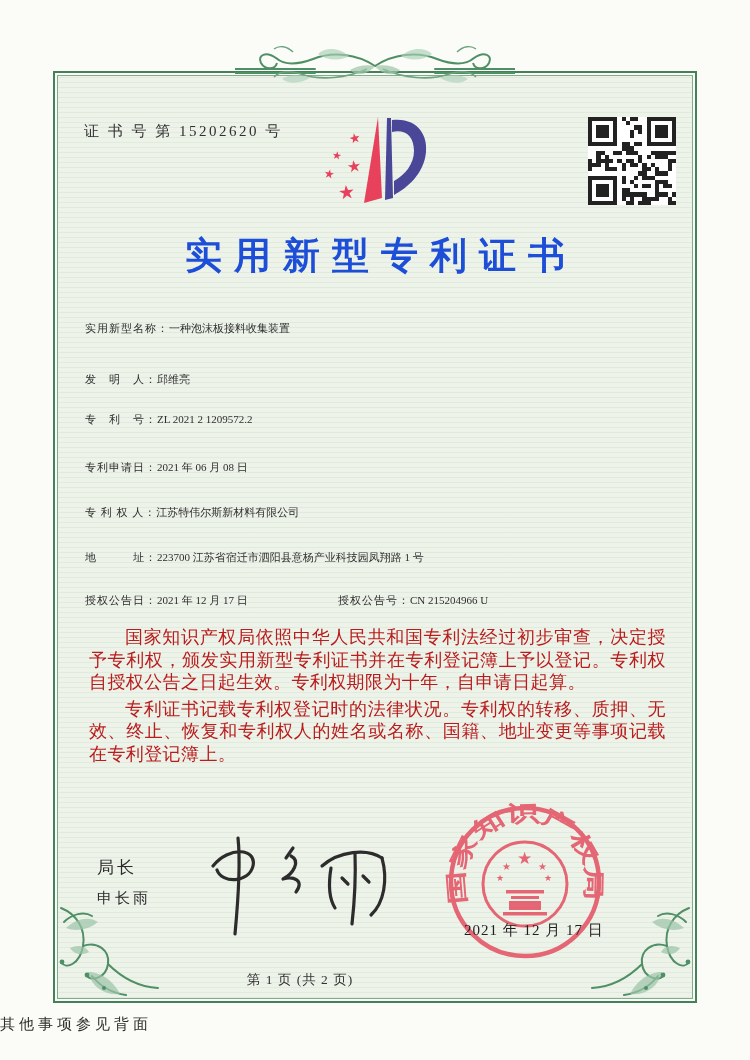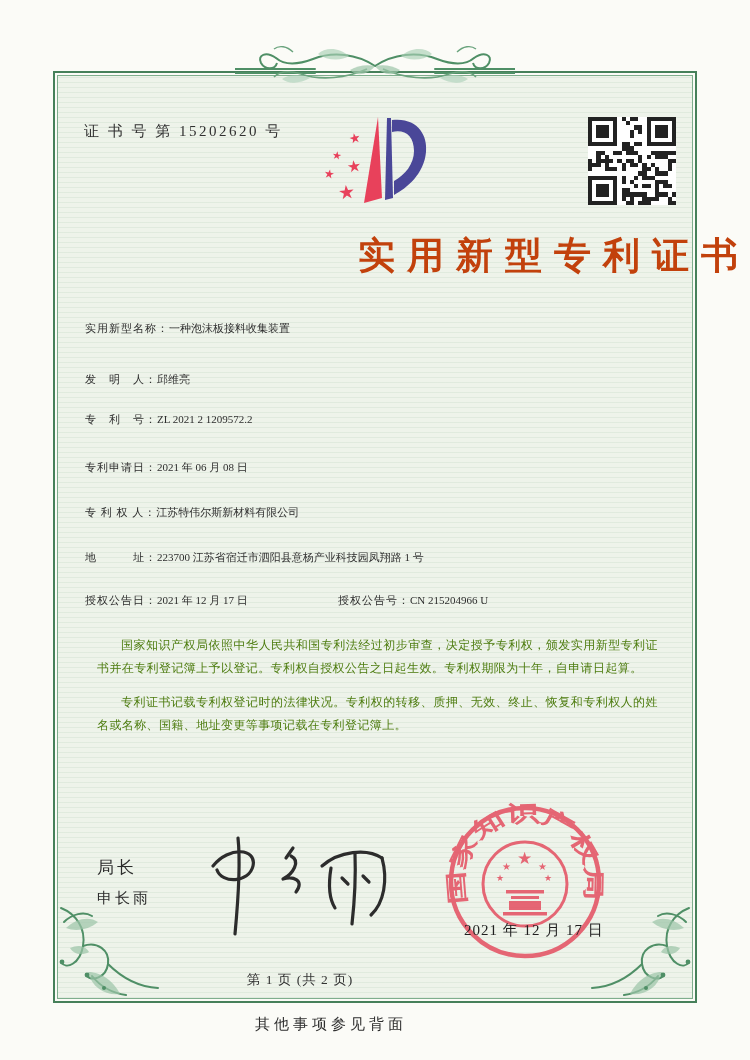--- a/index.html
+++ b/index.html
@@ -16,36 +16,36 @@
   .frame-inner{
     position:absolute;inset:2px;border:1px solid #7fae8d;
     background-color:#eef3ea;
     background-image:repeating-linear-gradient(0deg,
       rgba(130,175,140,.13) 0px, rgba(130,175,140,.13) 1px,
       rgba(255,255,255,0) 1px, rgba(255,255,255,0) 5px);
   }
   .abs{position:absolute;}
   .cert-no{left:84px;top:122px;font-size:15px;letter-spacing:2.5px;color:#303030;}
   .title{
-    left:0;width:750px;top:231px;text-align:right;
-    font-size:37px;font-weight:600;letter-spacing:12px;text-indent:12px;color:#c2410c;
+    left:0;width:750px;top:231px;text-align:center;
+    font-size:37px;font-weight:600;letter-spacing:12px;text-indent:12px;color:#1d4ed8;
   }
   .field-row{left:85px;font-size:11px;white-space:nowrap;color:#2e2e2e;}
   .field-row .lab{letter-spacing:1px;}
   .grant-no-pair{position:absolute;left:253px;top:0;white-space:nowrap;}
   .paras{left:85px;top:622px;width:585px;}
   .paras p{
-    margin:12px;font-size:12px;line-height:22.6px;text-indent:2em;
-    text-align:justify;letter-spacing:.4px;color:#4d7c0f;
+    margin:4px;font-size:18px;line-height:22.6px;text-indent:2em;
+    text-align:justify;letter-spacing:.4px;color:#b91c1c;
   }
   .director-role{left:97px;top:856px;font-size:17px;letter-spacing:3px;text-align:center;}
   .director-name{left:97px;top:889px;font-size:15px;letter-spacing:3px;}
   .seal-date{left:464px;top:921px;font-size:15px;letter-spacing:1px;color:#1f1f1f;z-index:6;}
   .page-indicator{left:0;width:600px;top:971px;text-align:center;font-size:13.5px;letter-spacing:1px;color:#333;}
-  .footer-note{left:0;width:662px;top:1015px;text-align:center;font-size:15px;letter-spacing:4px;color:#2e2e2e;}
+  .footer-note{left:0;width:662px;top:1015px;text-align:left;font-size:15px;letter-spacing:4px;color:#2e2e2e;}
   .qr{left:588px;top:117px;}
   .logo{left:303px;top:105px;}
   .seal-svg{left:443px;top:800px;z-index:5;}
   .sig-svg{left:195px;top:826px;z-index:4;}
   .orn-top{left:235px;top:26px;}
   .orn-bl{left:56px;top:856px;}
   .orn-br{left:574px;top:856px;transform:scaleX(-1);}
   svg text.star{font-family:"DejaVu Sans",sans-serif;}
 </style>
 </head>

